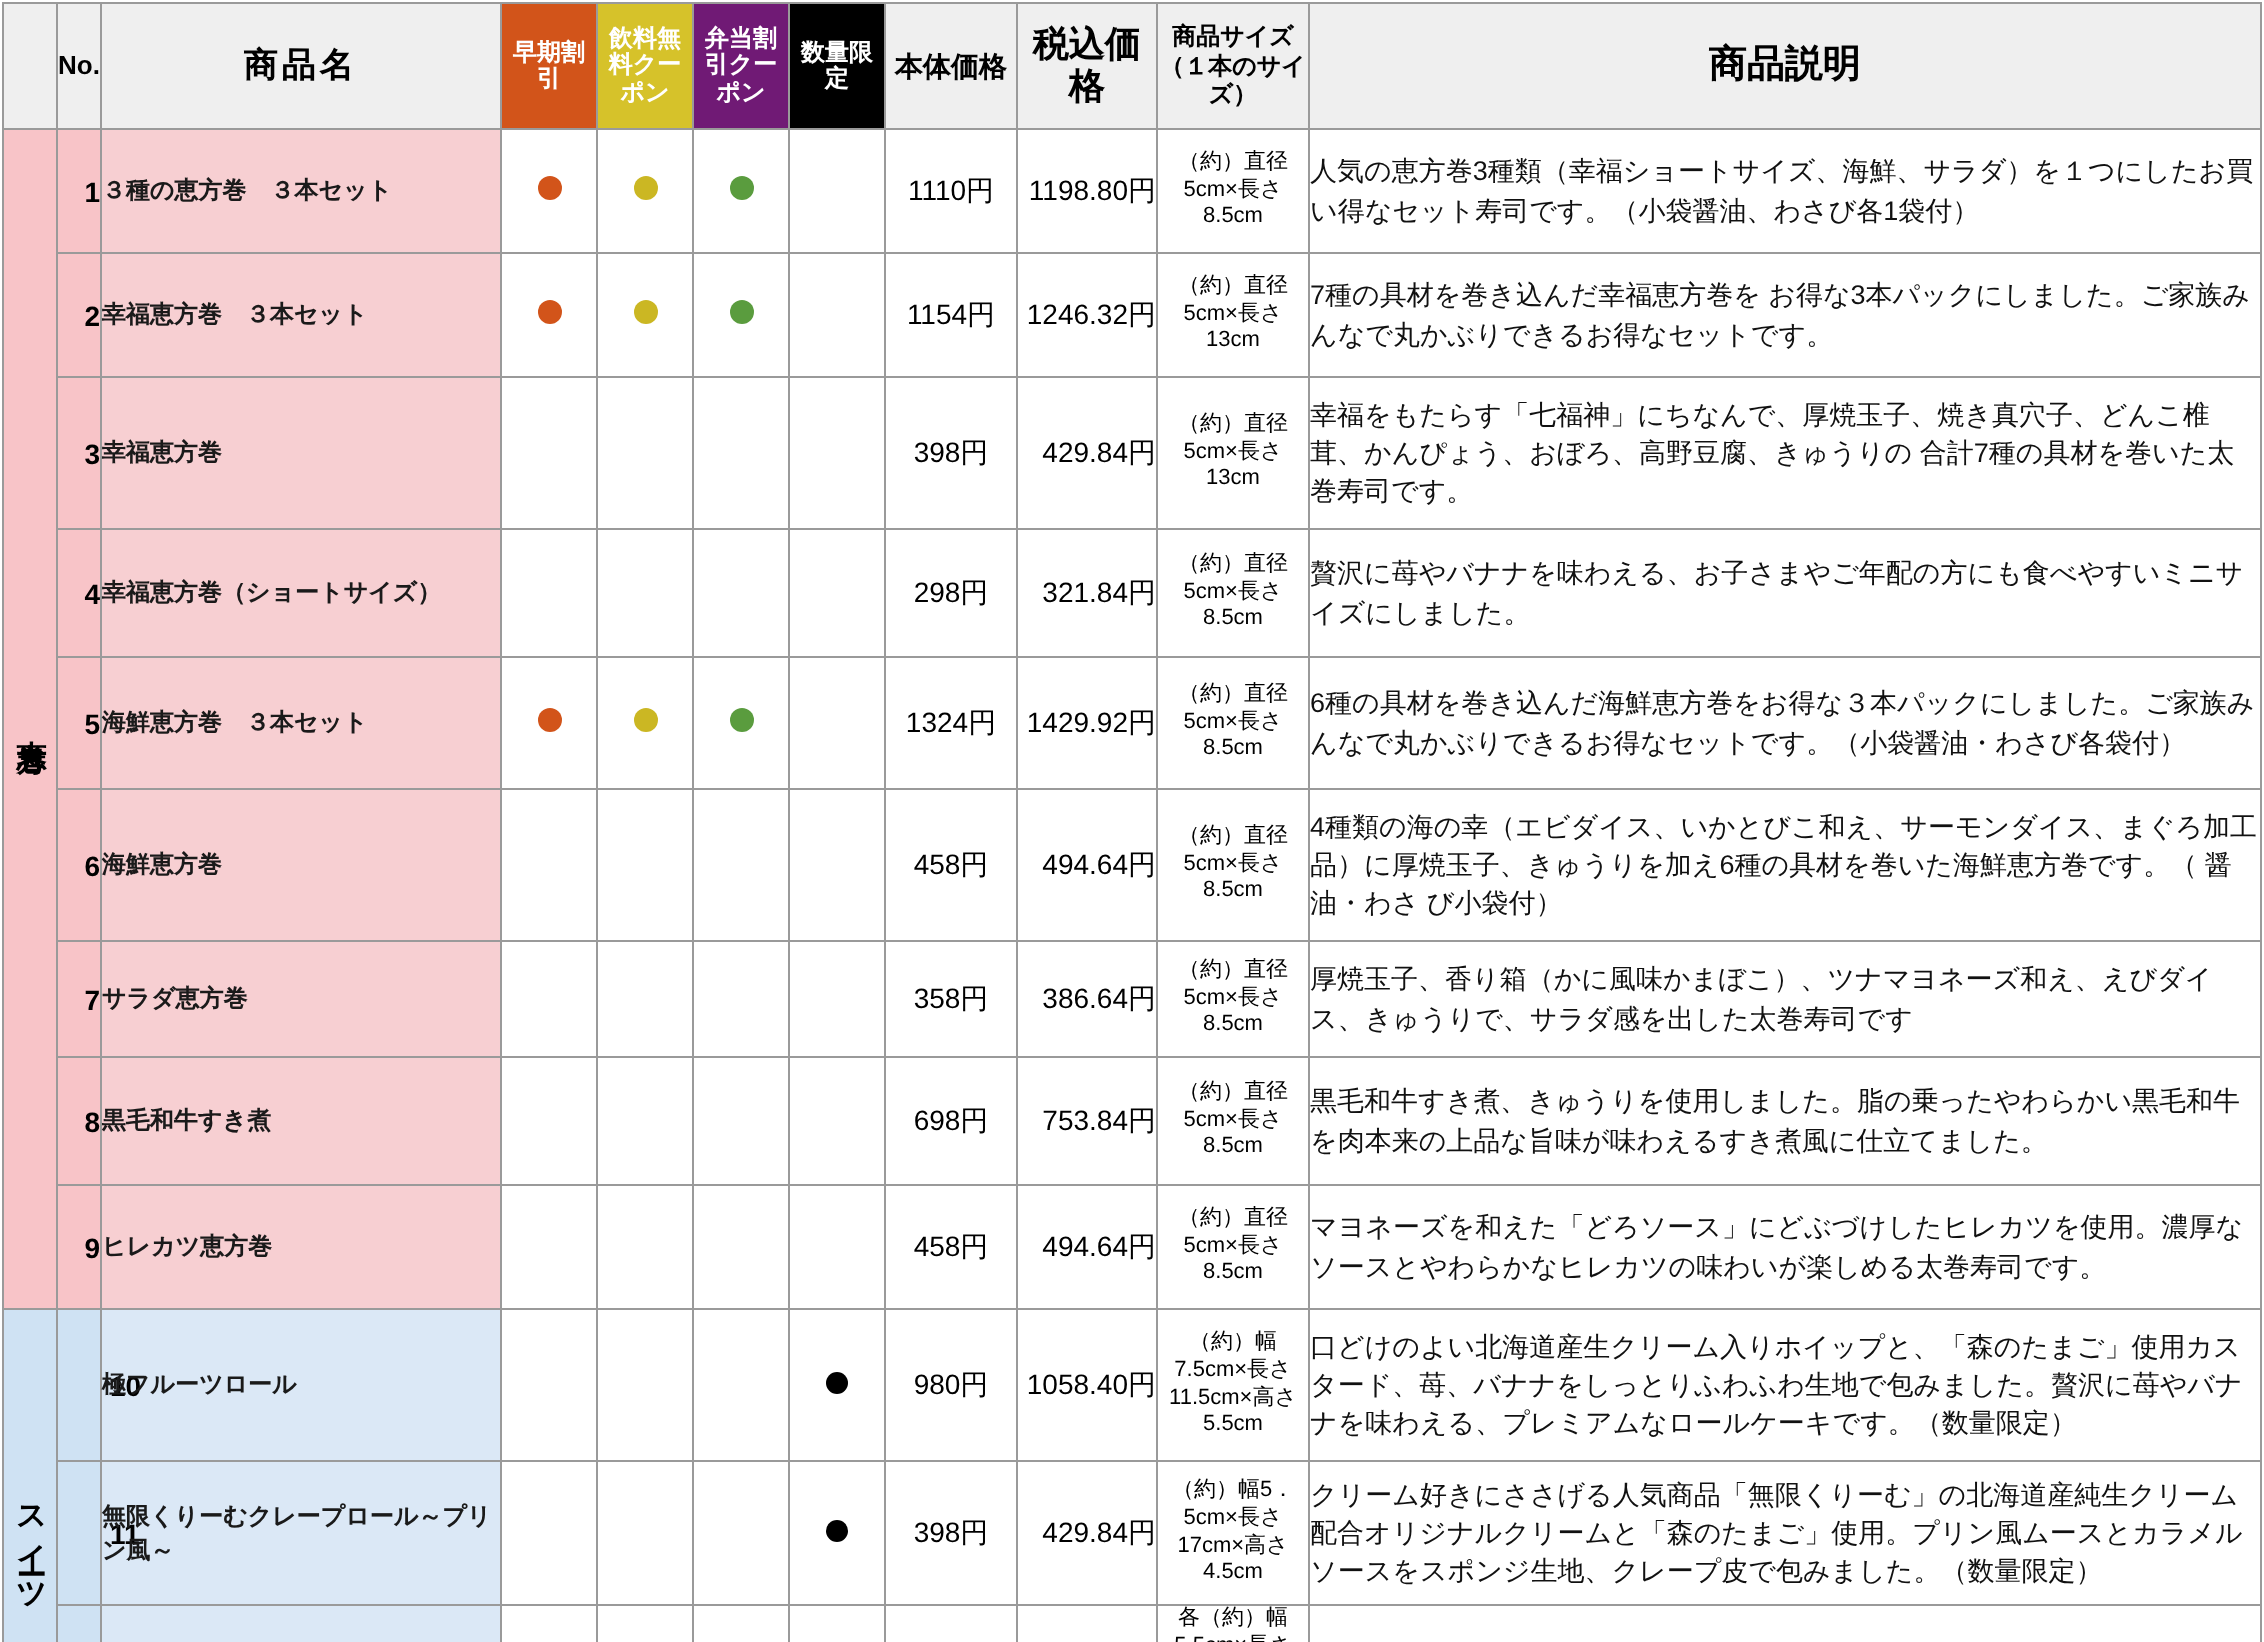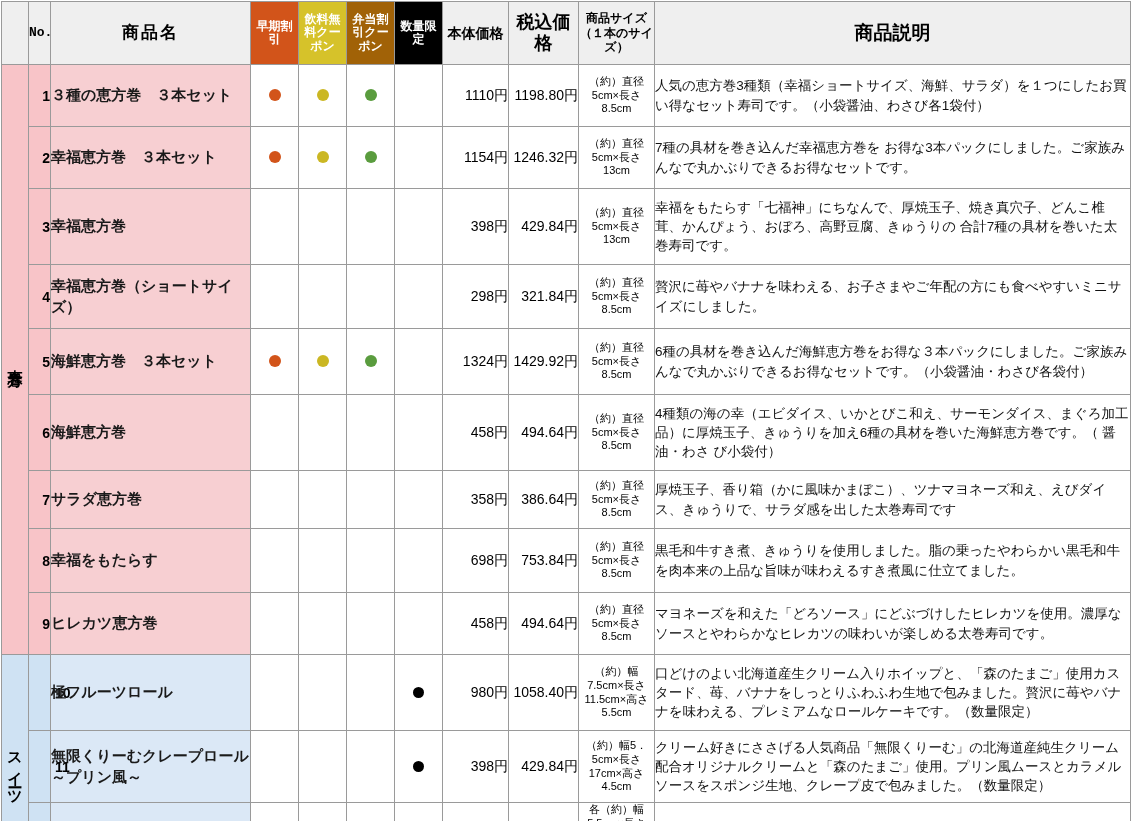--- a/index.html
+++ b/index.html
@@ -27,33 +27,33 @@
   
   thead th {
     background: #efefef;
     font-weight: bold;
     font-size: 15px;
     color: #000;
     text-align: center;
     height: 62px;
     line-height: 1.15;
   }
-  th.h-no { width: 22px; font-size: 13px; font-family: Liberation Mono, monospace; }
+  th.h-no { width: 22px; font-size: 13px; }
   th.h-cat { width: 27px; }
   th.h-name { width: 200px; font-size: 17px; letter-spacing: 2px; }
   th.h-coupon {
     width: 48px;
     color: #ffffff;
     font-size: 12px;
     line-height: 1.12;
     letter-spacing: 0px;
   }
   th.h-coupon.c1 { background: #d2541a; }
   th.h-coupon.c2 { background: #d6c22a; }
-  th.h-coupon.c3 { background: #a16207; }
+  th.h-coupon.c3 { background: #701a75; }
   th.h-limit {
     width: 48px;
     background: #000000;
     color: #ffffff;
     font-size: 12px;
     line-height: 1.12;
   }
   th.h-price { width: 66px; font-size: 14px; }
   th.h-taxprice { width: 70px; font-size: 18px; }
   th.h-size { width: 76px; font-size: 12px; line-height: 1.2; margin-left: 40px; }
@@ -75,35 +75,35 @@
     text-align: right;
     padding-right: 3px;
     font-size: 14px;
     font-weight: bold;
     background: #ffffff;
   }
   td.c-no.pink { background: #f8c4c8; }
   td.c-no.blue { background: #cfe2f3; padding-left: 26px; }
   td.c-name {
     width: 200px;
-    font-size: 15px;
+    font-size: 12px;
     font-weight: bold;
     padding: 4px 6px;
     line-height: 1.35;
     color: #1a1a1a;
   }
   td.c-name.pinkbg { background: #f7cfd2; }
   td.c-name.bluebg { background: #dbe8f6; }
   td.c-dot { width: 48px; text-align: center; }
   td.c-price, td.c-tax {
     text-align: right;
     padding-right: 5px;
     font-size: 14px;
   }
-  td.c-price { width: 66px; }
+  td.c-price { width: 66px; text-align: center; }
   td.c-tax { width: 70px; }
   td.c-size {
     width: 76px;
     font-size: 11px;
     text-align: center;
     line-height: 1.25;
     padding: 2px 2px;
   }
   td.c-desc {
     font-size: 13.5px;
@@ -244,21 +244,21 @@
         <td class="c-dot"></td>
         <td class="c-dot"></td>
         <td class="c-dot"></td>
         <td class="c-price">358円</td>
         <td class="c-tax">386.64円</td>
         <td class="c-size">（約）直径5cm×長さ8.5cm</td>
         <td class="c-desc">厚焼玉子、香り箱（かに風味かまぼこ）、ツナマヨネーズ和え、えびダイス、きゅうりで、サラダ感を出した太巻寿司です</td>
       </tr>
       <tr style="height: 64px;">
         <td class="c-no pink">8</td>
-        <td class="c-name pinkbg">幸福をもたらす</td>
+        <td class="c-name pinkbg">黒毛和牛すき煮</td>
         <td class="c-dot"></td>
         <td class="c-dot"></td>
         <td class="c-dot"></td>
         <td class="c-dot"></td>
         <td class="c-price">698円</td>
         <td class="c-tax">753.84円</td>
         <td class="c-size">（約）直径5cm×長さ8.5cm</td>
         <td class="c-desc">黒毛和牛すき煮、きゅうりを使用しました。脂の乗ったやわらかい黒毛和牛を肉本来の上品な旨味が味わえるすき煮風に仕立てました。</td>
       </tr>
       <tr style="height: 62px;">

